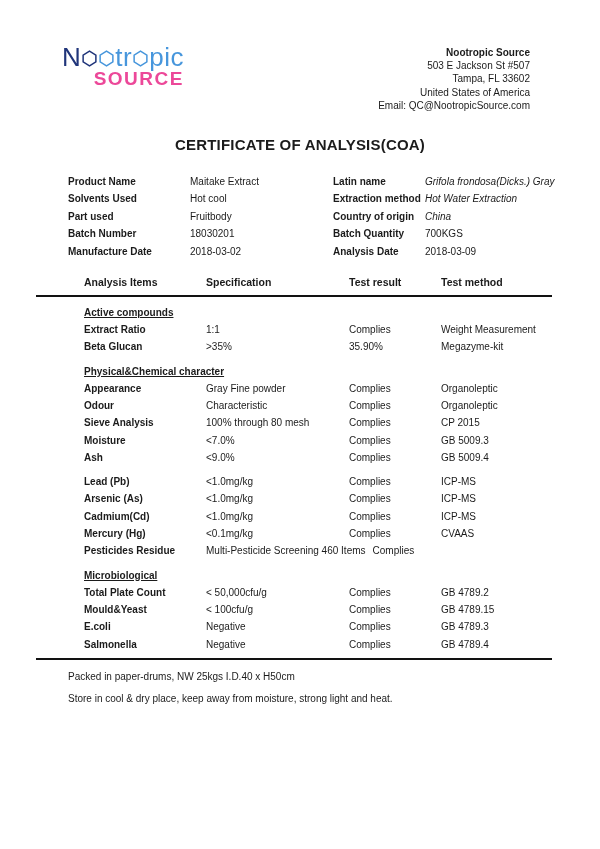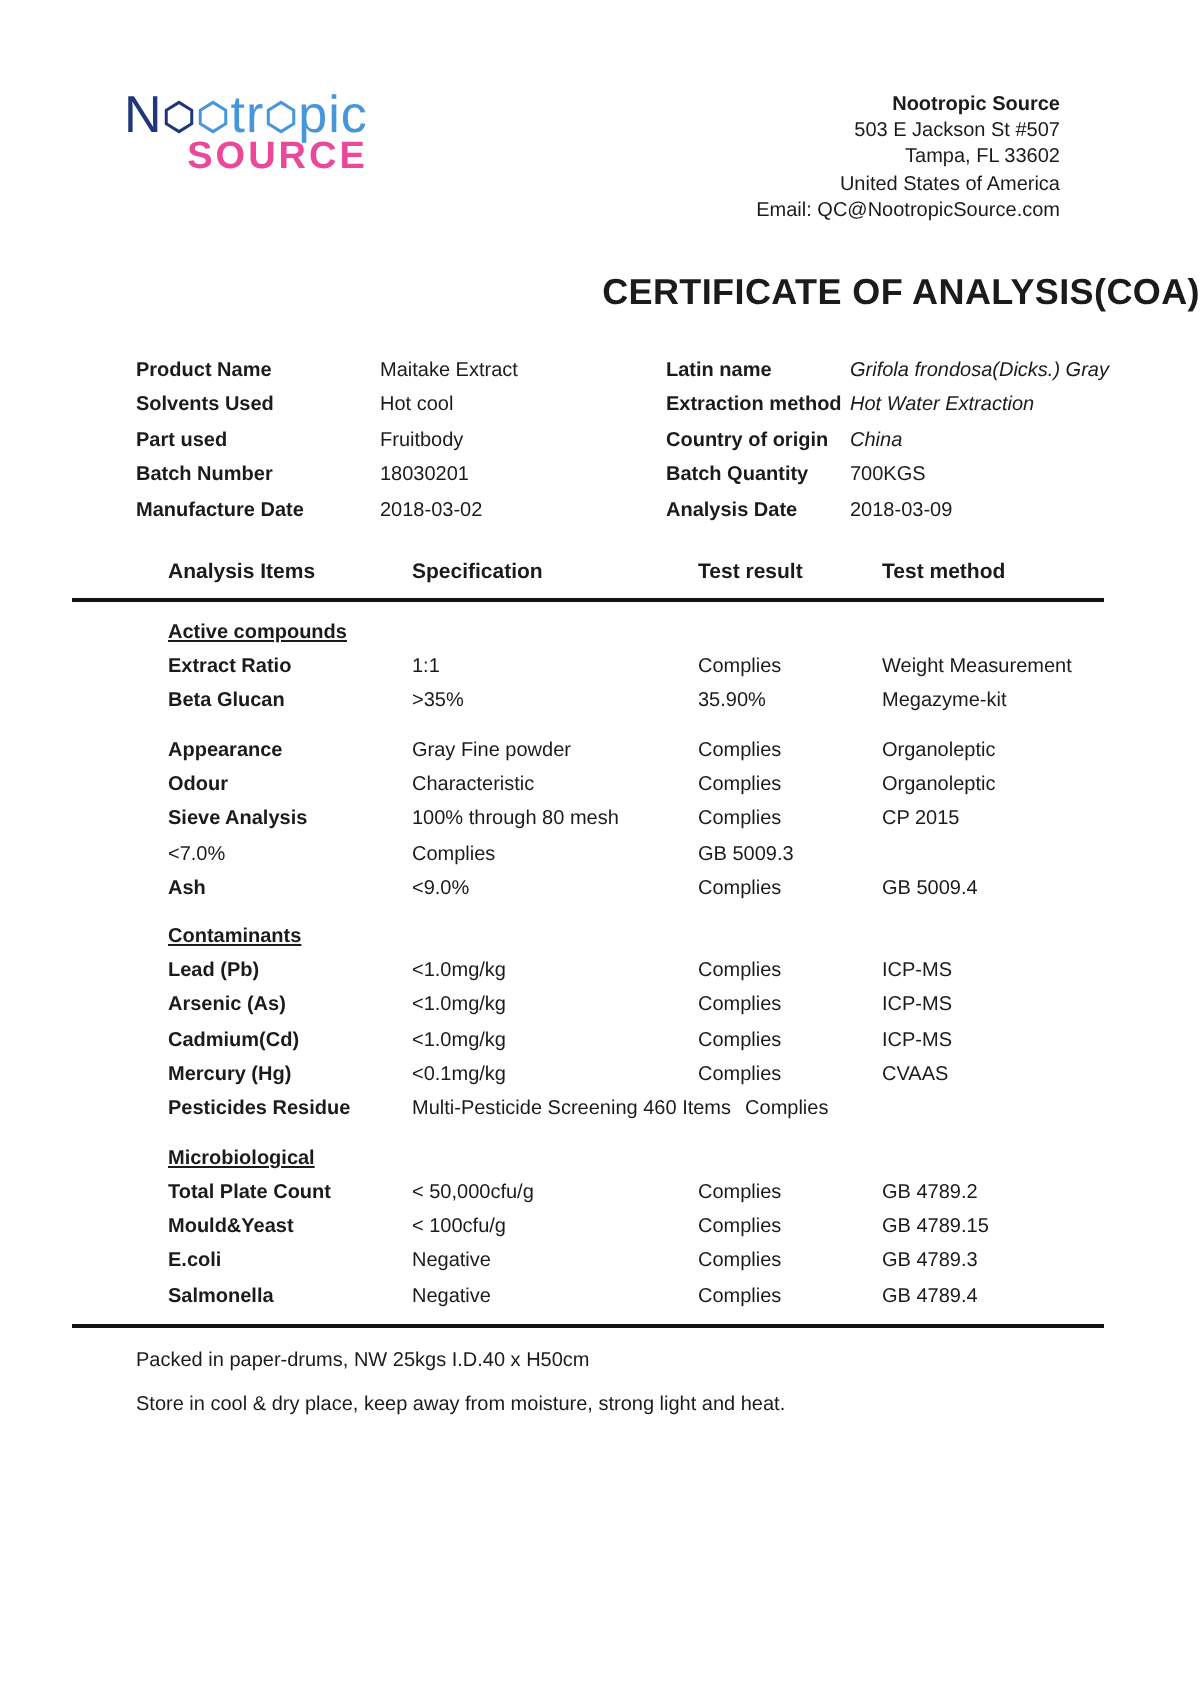--- a/index.html
+++ b/index.html
@@ -11,21 +11,21 @@
   .header { display:flex; justify-content:space-between; align-items:flex-start; padding:42px 70px 0 62px; }
   .logo { display:inline-block; }
   .logo-line1 { font-size:26px; font-weight:400; letter-spacing:0.5px; color:#4796dc; white-space:nowrap; line-height:30px; }
   .logo-line1 .navy { color:#20357a; }
   .hex { vertical-align:-1px; margin:0 1px; }
   .logo-source { font-size:19px; font-weight:700; color:#ec4899; letter-spacing:1.5px; text-align:right; margin-top:-4px; line-height:22px; }
   .address { text-align:right; font-size:10px; line-height:13.2px; padding-top:4px; color:#1b1b1b; }
   .address .company-name { font-weight:700; }
 
   
-  .coa-title { text-align:right; font-size:18px; font-weight:700; margin-top:24px; letter-spacing:0.2px; }
+  .coa-title { text-align:center; font-size:15px; font-weight:700; margin-top:24px; letter-spacing:0.2px; }
 
   
   .product-info { margin:20px 0 0 68px; font-size:10px; }
   .info-row { display:grid; grid-template-columns:122px 143px 92px 1fr; line-height:17.4px; }
   .info-label { font-weight:700; }
   .italic { font-style:italic; }
 
   
   .table-wrap { margin-top:15px;padding-left:16px; }
   .table-header { display:grid; grid-template-columns:122px 143px 92px 1fr; margin-left:68px; font-weight:700; font-size:10.5px; line-height:14px; }
@@ -124,52 +124,53 @@
             <div class="method">Weight Measurement</div>
           </div>
           <div class="t-row">
             <div class="item">Beta Glucan</div>
             <div class="spec">&gt;35%</div>
             <div class="result">35.90%</div>
             <div class="method">Megazyme-kit</div>
           </div>
         </div>
         <div class="table-section">
+          <div class="section-title">Physical&amp;Chemical character</div>
           <div class="t-row">
             <div class="item">Appearance</div>
             <div class="spec">Gray Fine powder</div>
             <div class="result">Complies</div>
             <div class="method">Organoleptic</div>
           </div>
           <div class="t-row">
             <div class="item">Odour</div>
             <div class="spec">Characteristic</div>
             <div class="result">Complies</div>
             <div class="method">Organoleptic</div>
           </div>
           <div class="t-row">
             <div class="item">Sieve Analysis</div>
             <div class="spec">100% through 80 mesh</div>
             <div class="result">Complies</div>
             <div class="method">CP 2015</div>
           </div>
           <div class="t-row">
+            <div class="item">Moisture</div>
             <div class="spec">&lt;7.0%</div>
             <div class="result">Complies</div>
             <div class="method">GB 5009.3</div>
           </div>
           <div class="t-row">
             <div class="item">Ash</div>
             <div class="spec">&lt;9.0%</div>
             <div class="result">Complies</div>
             <div class="method">GB 5009.4</div>
           </div>
         </div>
         <div class="table-section">
-          <div class="section-title">Contaminants</div>
           <div class="t-row">
             <div class="item">Lead (Pb)</div>
             <div class="spec">&lt;1.0mg/kg</div>
             <div class="result">Complies</div>
             <div class="method">ICP-MS</div>
           </div>
           <div class="t-row">
             <div class="item">Arsenic (As)</div>
             <div class="spec">&lt;1.0mg/kg</div>
             <div class="result">Complies</div>

